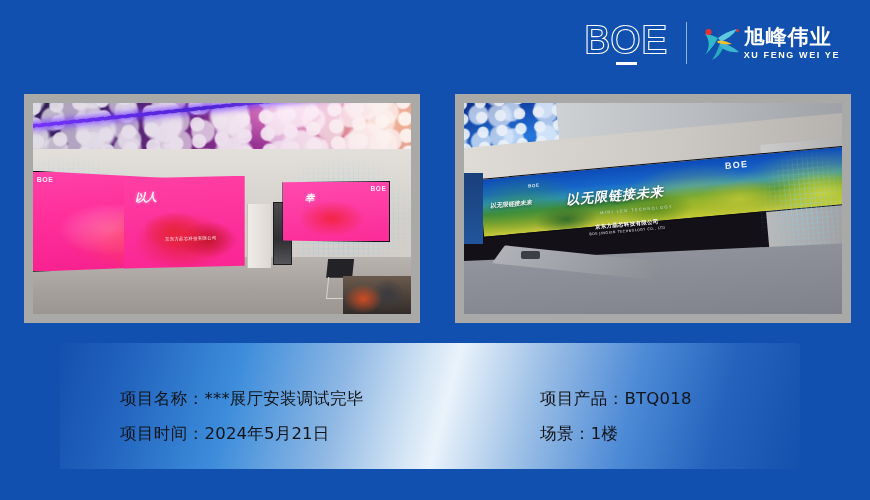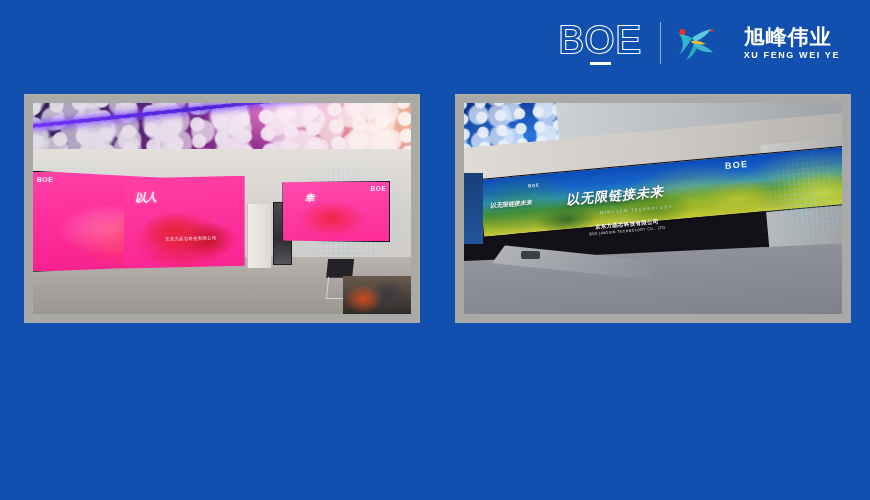--- a/index.html
+++ b/index.html
@@ -58,21 +58,21 @@
   .logo-divider {
     width: 1px;
     height: 42px;
     background: rgba(255,255,255,.55);
     margin: 0 14px 0 0;
   }
 
   .xfwy {
     display: flex;
     align-items: center;
-    gap: 27px;
+    gap: 1px;
   }
   .xfwy-mark {
     width: 42px;
     height: 36px;
     flex: 0 0 42px;
   }
   .xfwy-text {
     display: flex;
     flex-direction: column;
     justify-content: center;
@@ -617,16 +617,37 @@
       <div class="ph-r-boe-tag2">BOE</div>
 
       <div class="ph-r-pixels"></div>
       <div class="ph-r-floor"></div>
       <div class="ph-r-ramp"></div>
       <div class="ph-r-obj"></div>
       <div class="ph-r-leftedge"></div>
     </div>
   </div>
 
+  <div class="info-panel">
+    <div class="info-grid">
+
+      <div class="info-line">
+        <span class="lbl">项目名称：</span><span class="val">***展厅安装调试完毕</span>
+      </div>
+
+      <div class="info-line">
+        <span class="lbl">项目产品：</span><span class="val">BTQ018</span>
+      </div>
+
+      <div class="info-line">
+        <span class="lbl">项目时间：</span><span class="val">2024年5月21日</span>
+      </div>
+
+      <div class="info-line">
+        <span class="lbl">场景：</span><span class="val">1楼</span>
+      </div>
+
+    </div>
+  </div>
 
   <div class="panel-bottom-strip"></div>
 
 </div>
 
 </body></html>

